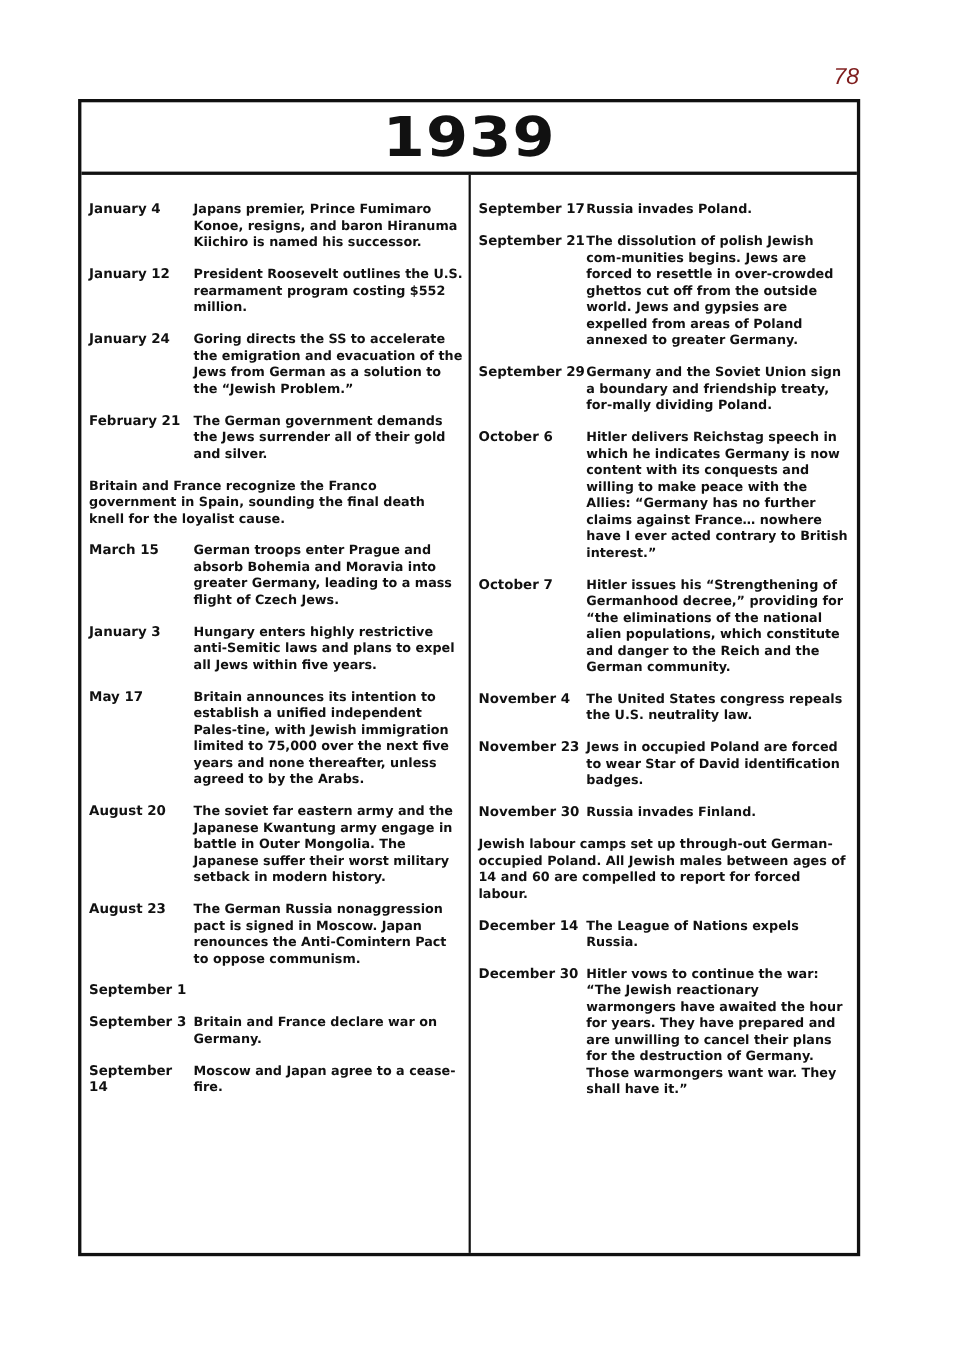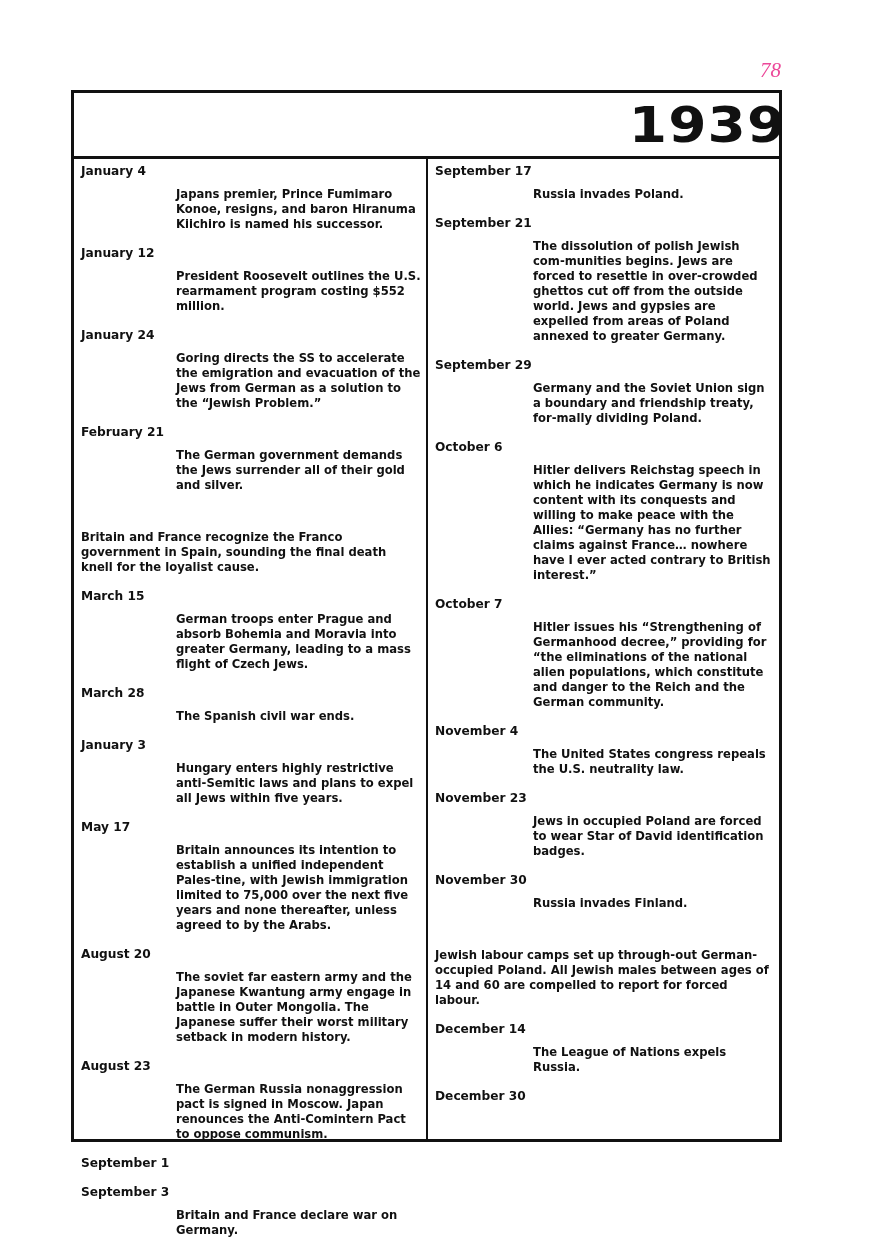--- a/index.html
+++ b/index.html
@@ -1,34 +1,34 @@
 <!DOCTYPE html>
 <html><head>
 <meta charset="utf-8">
 <style>
   html, body { margin: 0; padding: 0; background: #ffffff; }
   body { width: 869px; height: 1240px; position: relative; overflow: hidden;
          font-family: "DejaVu Sans", sans-serif; color: #111; }
   .page-number { position: absolute; top: 58px; right: 88px;
-                 font-family: Liberation Serif, serif; font-style: italic;
-                 font-size: 21px; color: #ec4899; margin-left: 32px; }
+                 font-family: Liberation Sans, sans-serif; font-style: italic;
+                 font-size: 21px; color: #7f1d1d; margin-left: 32px; }
   .frame { position: absolute; left: 71px; top: 90px; width: 711px; height: 1052px;
            border: 3px solid #111; box-sizing: border-box; }
   .title-bar { height: 63px; border-bottom: 3px solid #111; box-sizing: content-box;
-               display: flex; align-items: center; justify-content: flex-end; }
+               display: flex; align-items: center; justify-content: center; }
   .year-title { font-family: "DejaVu Sans", sans-serif; font-weight: bold;
                 font-size: 50px; letter-spacing: 1px; line-height: 1; transform: scaleX(1.1); }
   .columns { display: flex; height: calc(100% - 66px); }
-  .col { box-sizing: border-box; padding-top: 5px; }
+  .col { box-sizing: border-box; padding-top: 24px; }
   .col-left { width: 354px; border-right: 2px solid #111; padding-left: 7px; }
   .col-right { flex: 1; padding-left: 7px; }
   .entry { display: flex; margin-bottom: 14px; }
   .entry-date { flex: 0 0 95px; font-weight: bold; font-size: 12.2px; line-height: 15px; }
   .col-right .entry-date { flex: 0 0 98px; }
-  .entry-text { flex: 1; font-weight: bold; font-size: 11.6px; line-height: 15px; padding-right: 4px; margin-top: 23px; }
+  .entry-text { flex: 1; font-weight: bold; font-size: 11.6px; line-height: 15px; padding-right: 4px; }
 </style>
 </head>
 <body>
 
 <div class="page-number">78</div>
 
 <div class="frame">
   <div class="title-bar">
     <div class="year-title">1939</div>
   </div>
@@ -49,24 +49,20 @@
         <div class="entry">
           <div class="entry-date">February 21</div>
           <div class="entry-text">The German government demands the Jews surrender all of their gold and silver.</div>
         </div>
         <div class="entry">
           <div class="entry-text">Britain and France recognize the Franco government in Spain, sounding the final death knell for the loyalist cause.</div>
         </div>
         <div class="entry">
           <div class="entry-date">March 15</div>
           <div class="entry-text">German troops enter Prague and absorb Bohemia and Moravia into greater Germany, leading to a mass flight of Czech Jews.</div>
-        </div>
-        <div class="entry">
-          <div class="entry-date">March 28</div>
-          <div class="entry-text">The Spanish civil war ends.</div>
         </div>
         <div class="entry">
           <div class="entry-date">January 3</div>
           <div class="entry-text">Hungary enters highly restrictive anti-Semitic laws and plans to expel all Jews within five years.</div>
         </div>
         <div class="entry">
           <div class="entry-date">May 17</div>
           <div class="entry-text">Britain announces its intention to establish a unified independent Pales-tine, with Jewish immigration limited to 75,000 over the next five years and none thereafter, unless agreed to by the Arabs.</div>
         </div>
         <div class="entry">
@@ -124,16 +120,17 @@
         </div>
         <div class="entry">
           <div class="entry-text">Jewish labour camps set up through-out German-occupied Poland. All Jewish males between ages of 14 and 60 are compelled to report for forced labour.</div>
         </div>
         <div class="entry">
           <div class="entry-date">December 14</div>
           <div class="entry-text">The League of Nations expels Russia.</div>
         </div>
         <div class="entry">
           <div class="entry-date">December 30</div>
+          <div class="entry-text">Hitler vows to continue the war: “The Jewish reactionary warmongers have awaited the hour for years. They have prepared and are unwilling to cancel their plans for the destruction of Germany. Those warmongers want war. They shall have it.”</div>
         </div>
       </div>
   </div>
 </div>
 
 </body></html>

